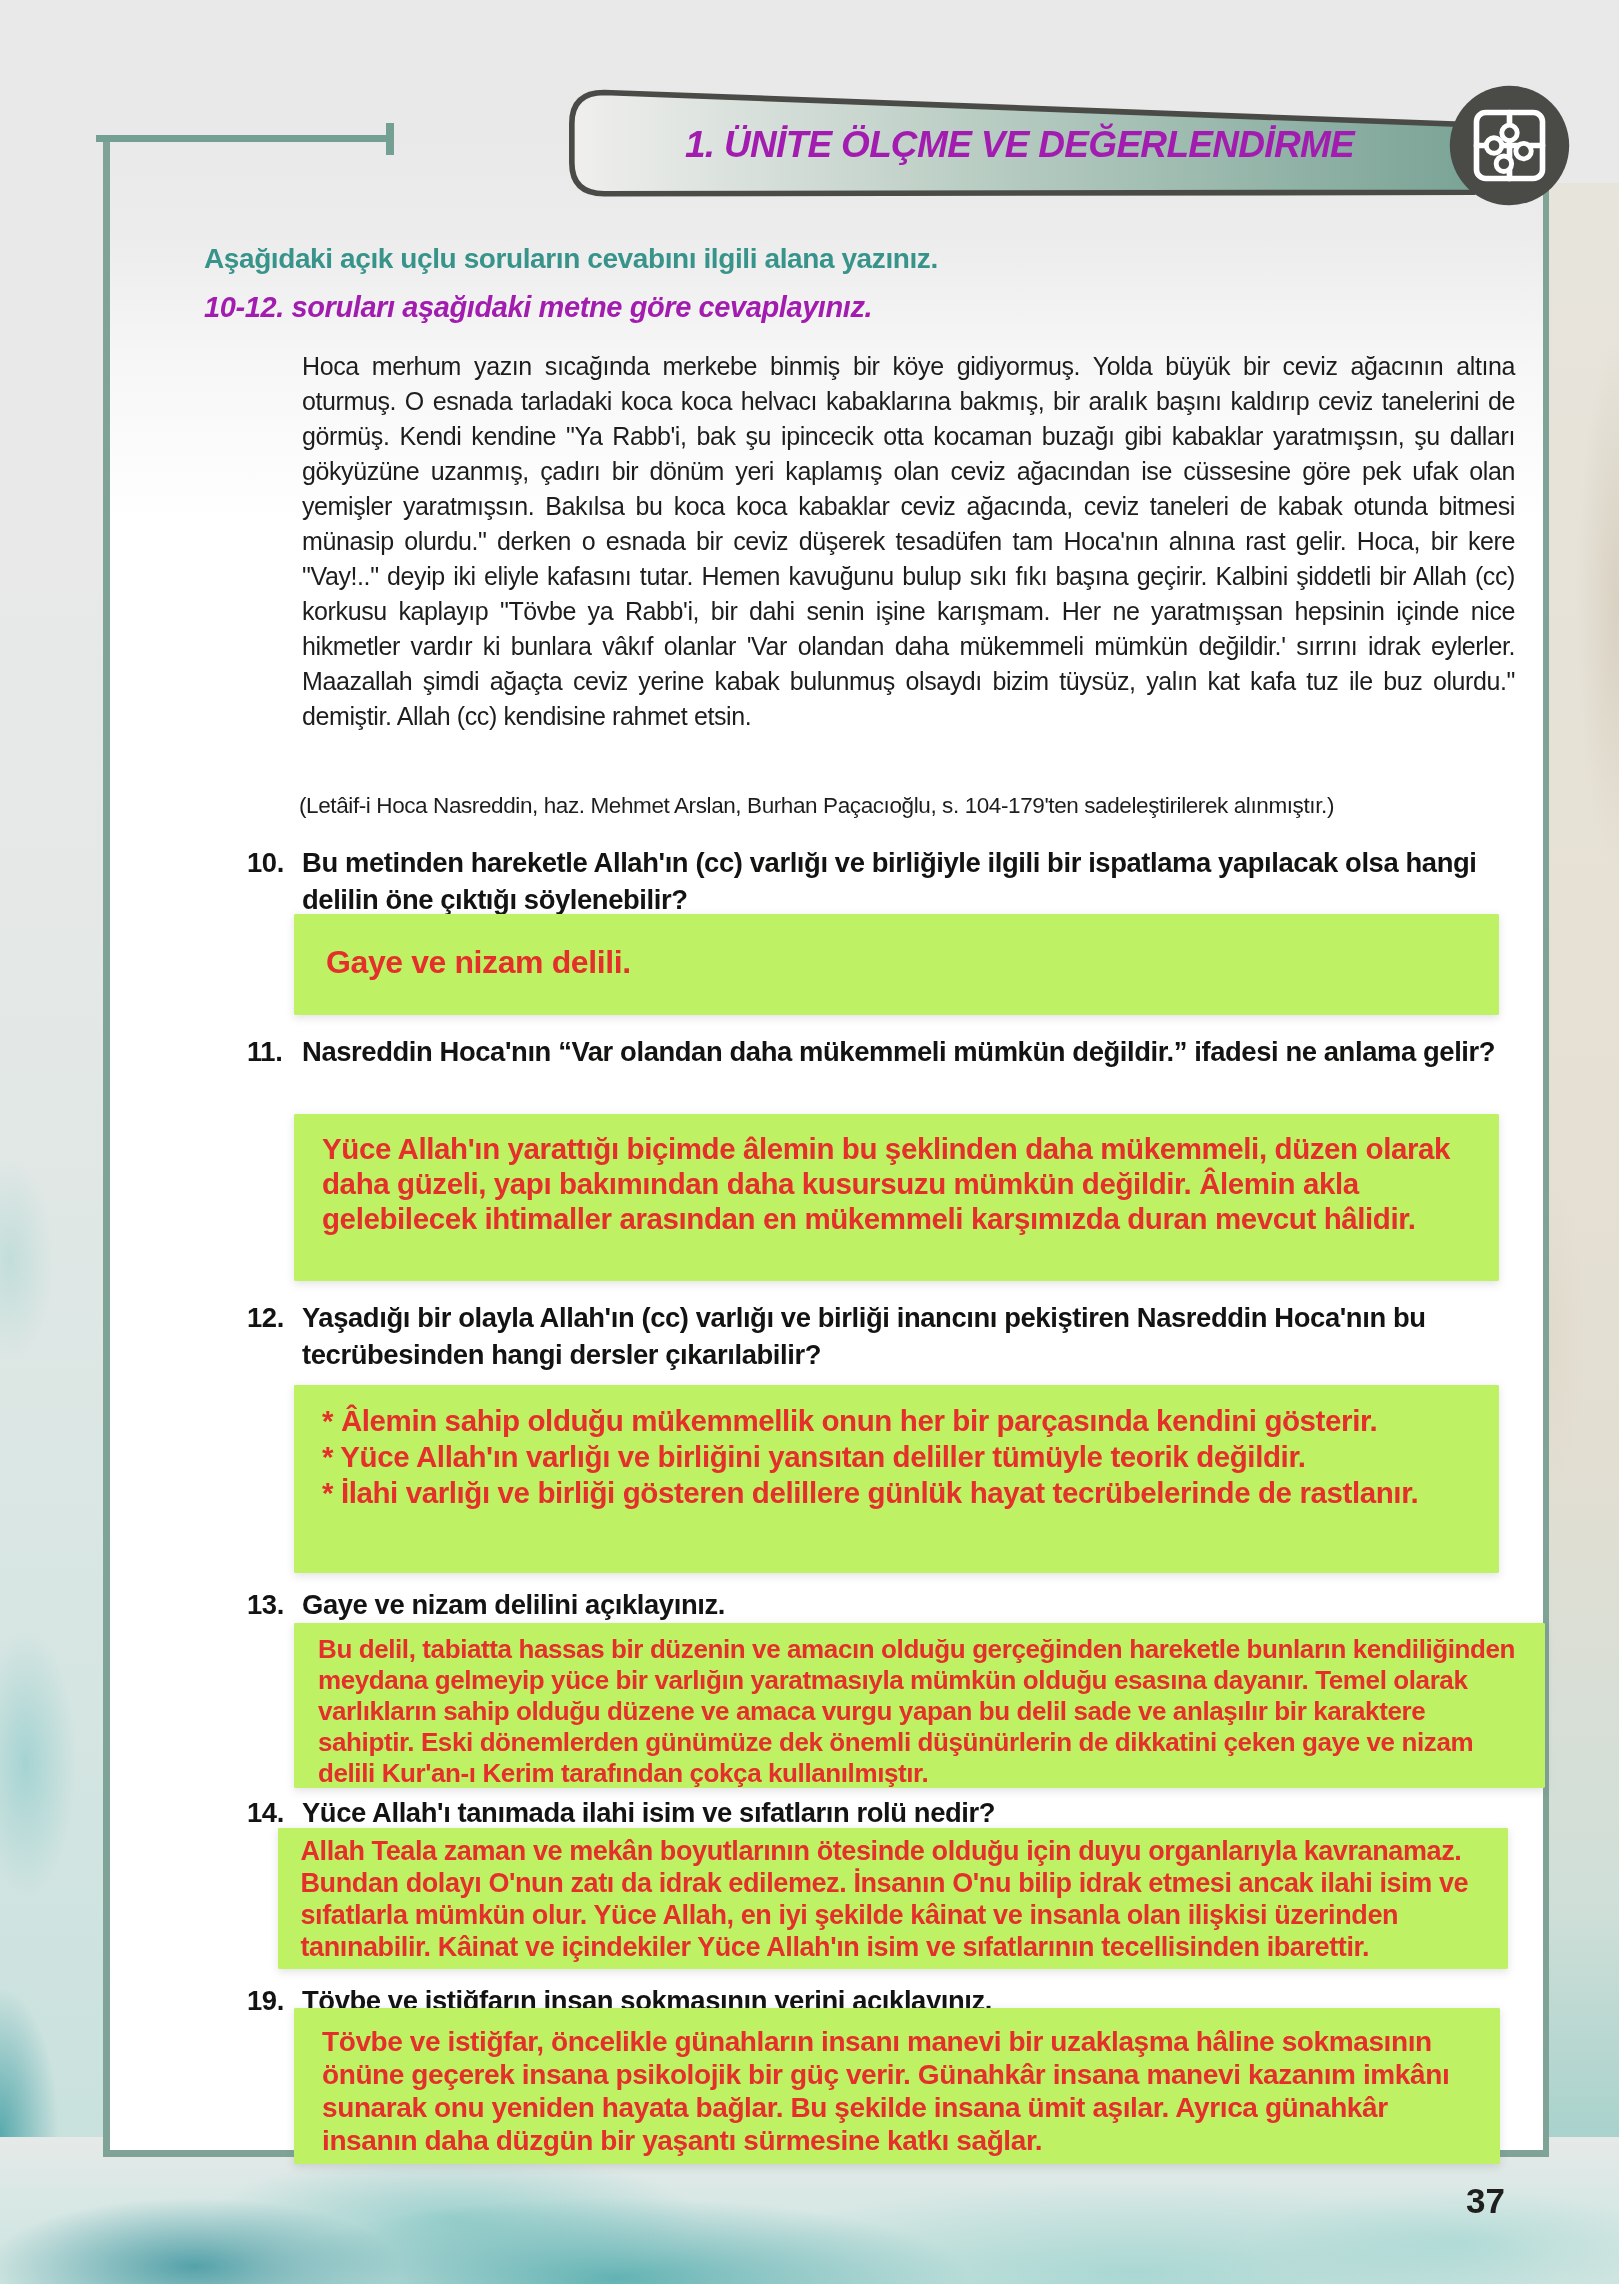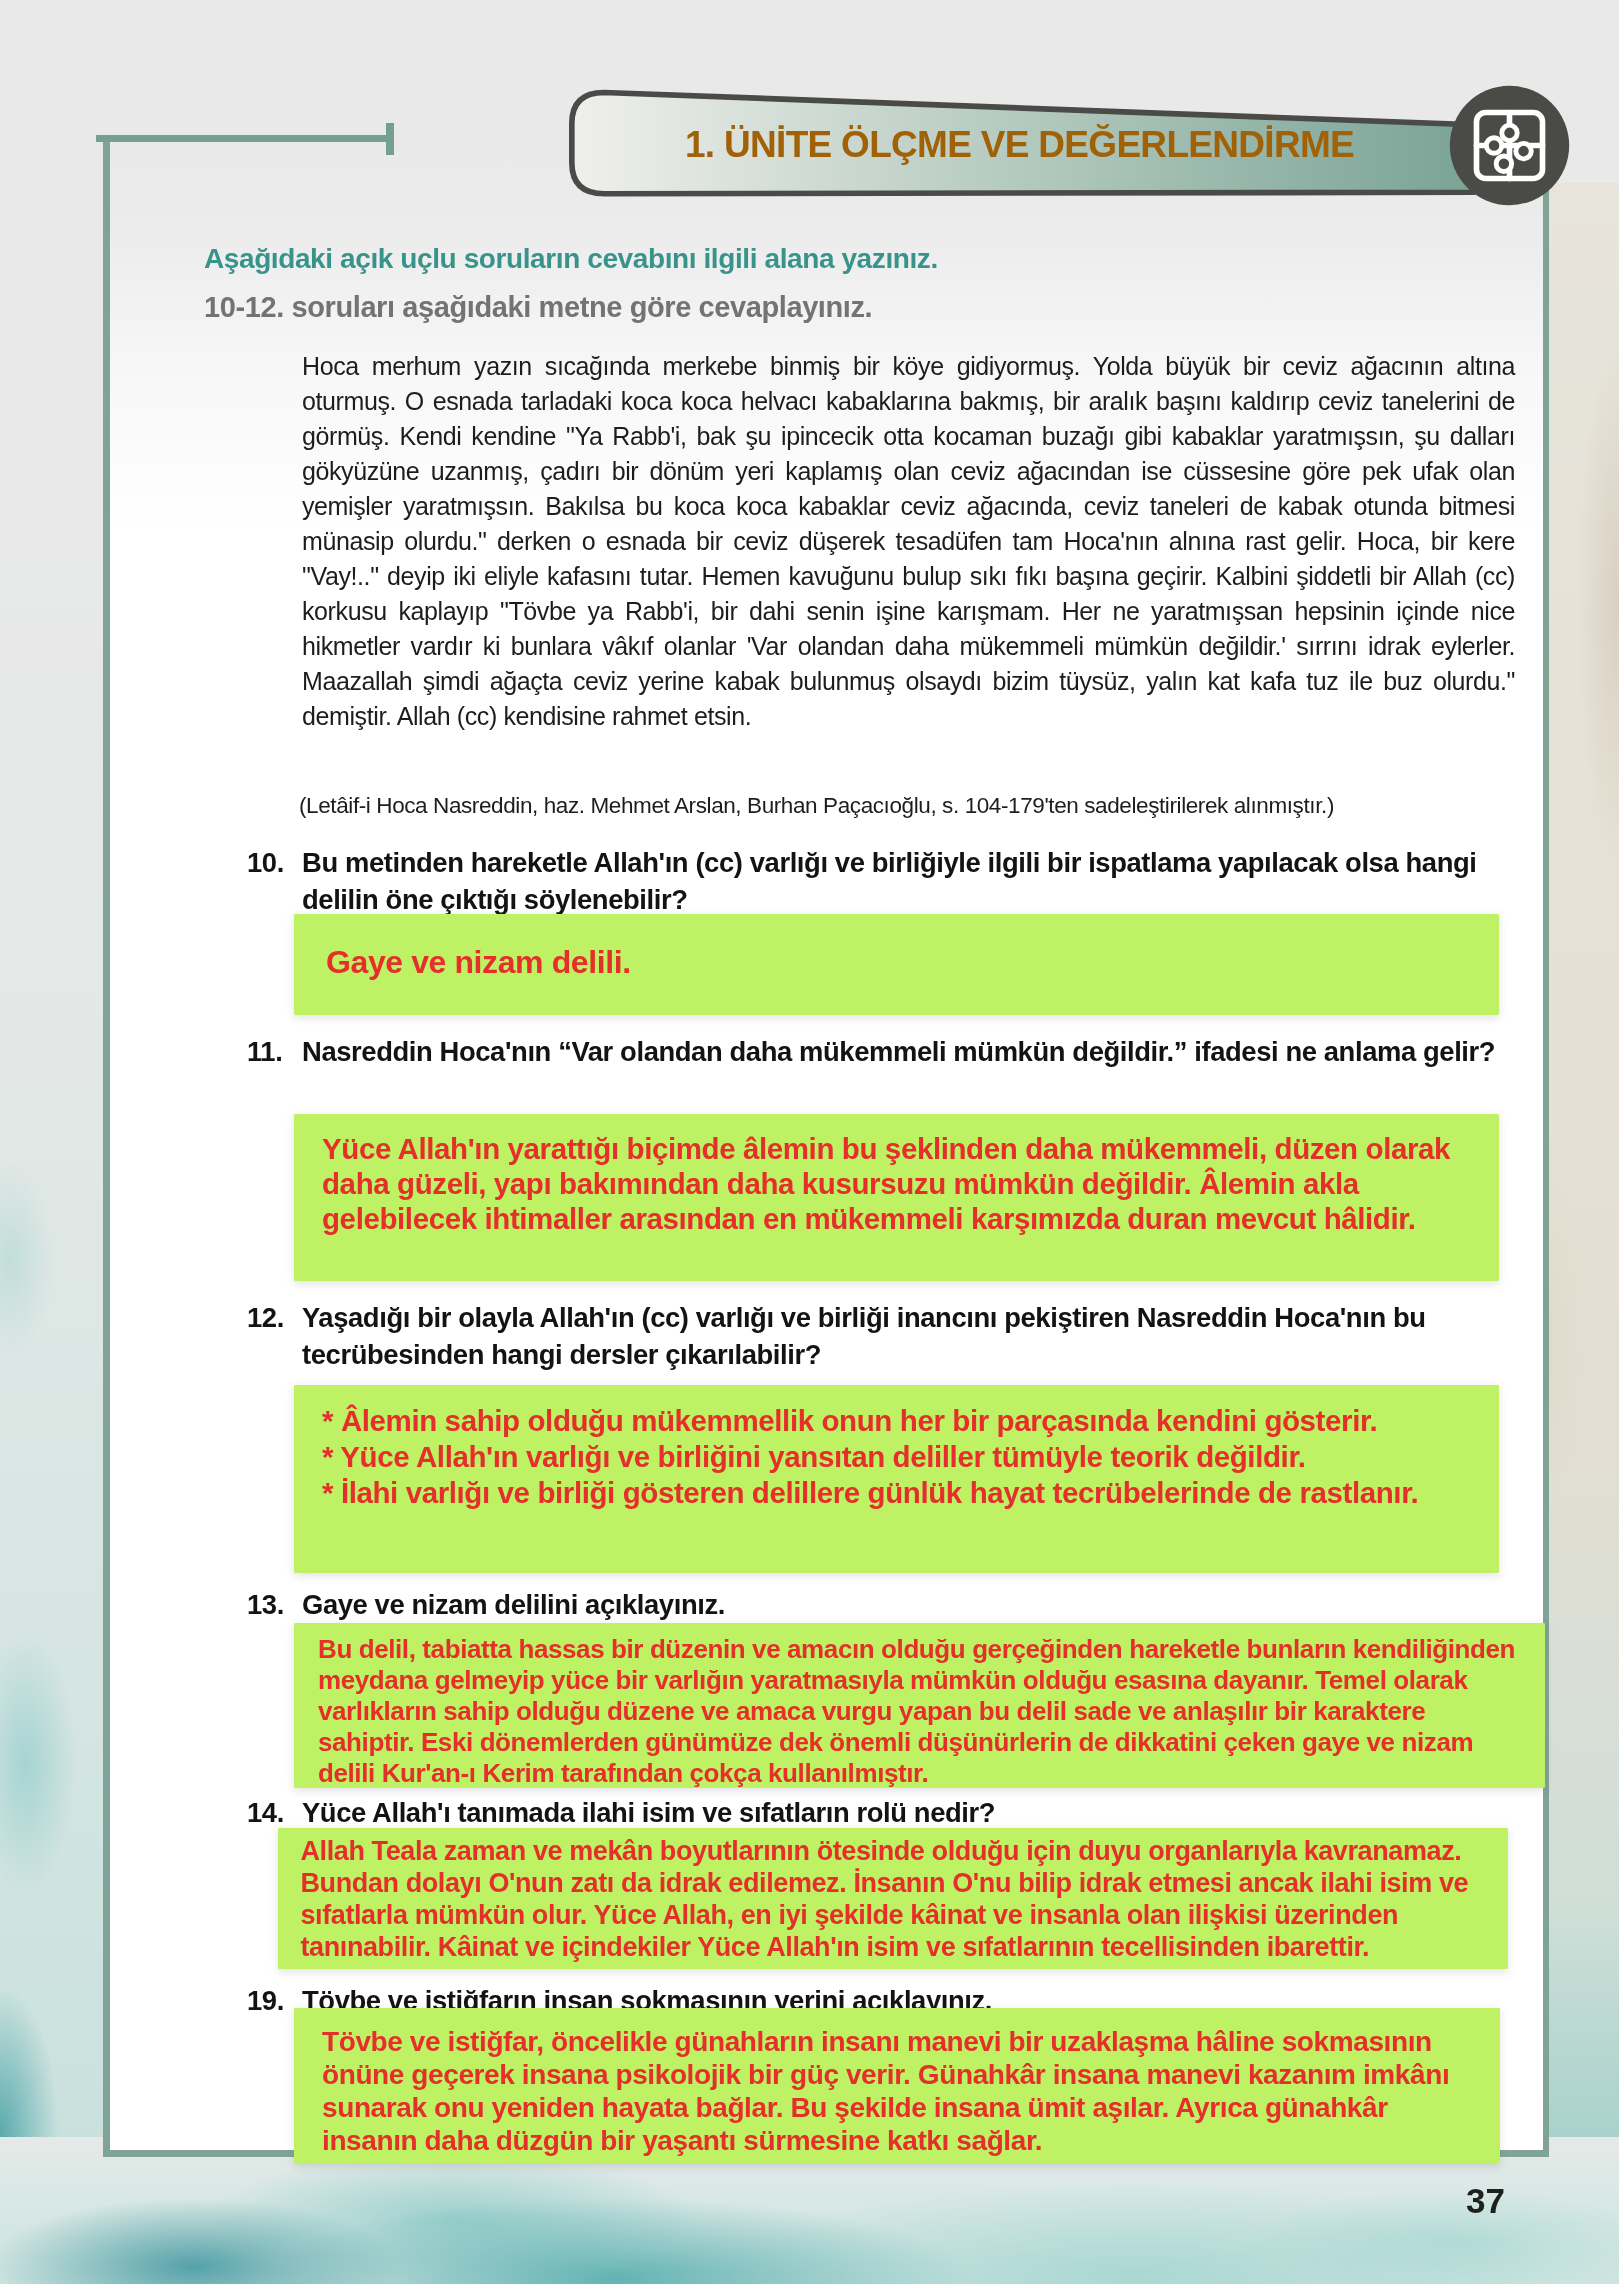--- a/index.html
+++ b/index.html
@@ -43,26 +43,26 @@
     border-right:6.3px solid #7fa396;
     border-bottom:7px solid #7fa396;
     background:linear-gradient(180deg,#e9e9e9 0px,#ececec 98px,#f7f7f7 232px,#ffffff 394px,#ffffff 100%);
   }
   .bracket-h{position:absolute;left:96px;top:135px;width:295px;height:7px;background:#74a094;z-index:2;}
   .bracket-tick{position:absolute;left:386px;top:123px;width:8.4px;height:32px;background:#74a094;z-index:2;}
   
   .banner-svg{position:absolute;left:562px;top:81px;z-index:3;}
   .banner-title{
     position:absolute;left:612px;top:124px;width:815px;z-index:4;
-    text-align:center;font-weight:bold;font-size:37px;letter-spacing:-0.7px;color:#a16207;
+    text-align:center;font-weight:bold;font-size:37px;letter-spacing:-0.7px;color:#a21caf;font-style:italic;
   }
   .badge-svg{position:absolute;left:1447px;top:83px;z-index:5;}
   
   .instr1{position:absolute;left:204px;top:243px;z-index:3;font-weight:bold;font-size:28px;color:#38948b;letter-spacing:-0.4px;}
-  .instr2{position:absolute;left:204px;top:291px;z-index:3;font-weight:bold;font-size:29px;color:#737373;letter-spacing:-0.4px;}
+  .instr2{position:absolute;left:204px;top:291px;z-index:3;font-weight:bold;font-size:29px;color:#a21caf;letter-spacing:-0.4px;font-style:italic;}
   .story{
     position:absolute;left:302px;top:349px;width:1213px;z-index:3;
     font-size:25px;line-height:35px;color:#1d1d1b;text-align:justify;letter-spacing:-0.4px;
   }
   .citation{position:absolute;left:299px;top:793px;width:1220px;z-index:3;font-size:22.5px;color:#1d1d1b;letter-spacing:-0.4px;}
   .qrow{
     position:absolute;left:247px;width:1265px;z-index:3;display:flex;
     font-weight:bold;font-size:27.4px;line-height:37px;color:#131311;letter-spacing:-0.4px;
   }
   .qnum{flex:0 0 55px;}

